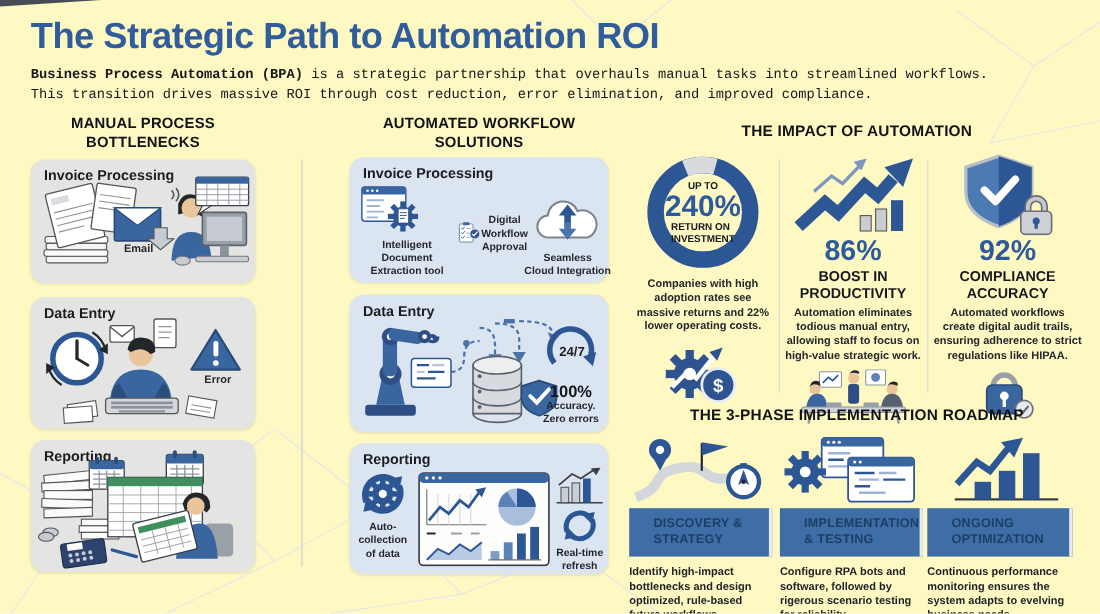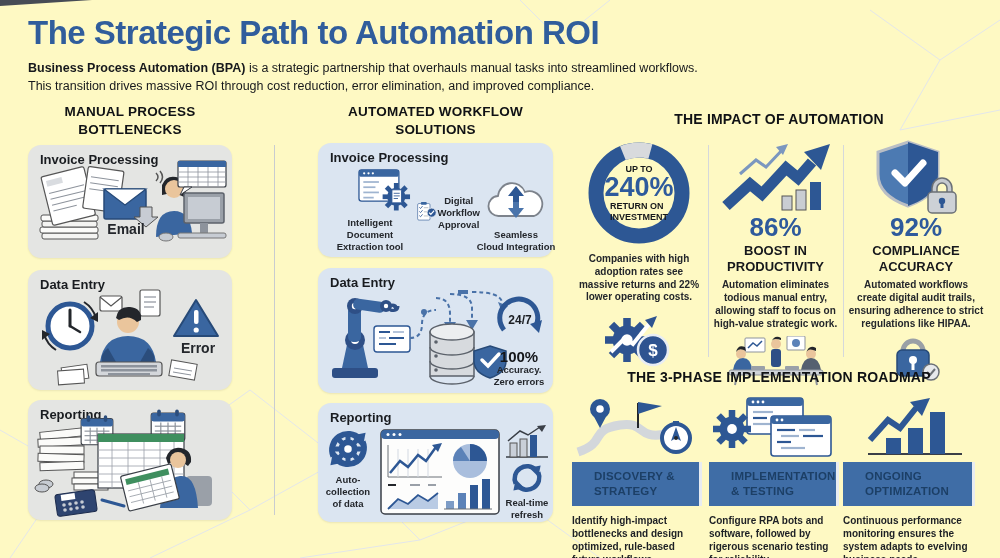--- a/index.html
+++ b/index.html
@@ -2,38 +2,38 @@
 <html><head>
 <meta charset="utf-8">
 <style>
   html,body{margin:0;padding:0;}
   body{font-family:"Liberation Sans",sans-serif;}
   #canvas{position:relative;width:1000px;height:558px;background:#fef9c3;overflow:hidden;color:#1b1e23;}
   .pre{white-space:pre-line;}
 
   
   #title{position:absolute;left:28px;top:14px;font-size:33px;font-weight:800;color:#305d9c;letter-spacing:-0.5px;}
-  #subtitle{position:absolute;left:28px;top:59px;font-size:12.5px;color:#16181c;line-height:1.45;}
+  #subtitle{position:absolute;left:28px;top:59px;font-size:12.5px;color:#16181c;line-height:1.45;font-family:Liberation Mono, monospace;}
   #subtitle .b{font-weight:800;}
 
   
   .colhead{position:absolute;font-size:13.5px;font-weight:800;color:#101215;text-align:center;line-height:1.3;white-space:pre-line;letter-spacing:.2px;}
   #head-manual{left:28px;top:103px;width:204px;}
   #head-auto{left:318px;top:103px;width:235px;text-align:center;}
   #head-impact{left:570px;top:110px;width:418px;font-size:14px;}
   #head-roadmap{left:570px;top:368px;width:418px;font-size:14px;}
 
   
   .card{position:absolute;border-radius:13px;box-shadow:0 1px 2px rgba(0,0,0,.08);}
   .card-gray{background:#e4e5e3;}
   .card-blue{background:#dbe5f1;}
   .card-title{position:absolute;left:12px;top:7px;font-size:13px;font-weight:800;color:#191c20;}
   .ill{position:absolute;left:0;top:0;width:100%;height:100%;}
 
-  .tinylabel{position:absolute;font-size:14px;font-weight:800;color:#23262b;text-align:center;white-space:pre-line;line-height:1.2;}
+  .tinylabel{position:absolute;font-size:10px;font-weight:800;color:#23262b;text-align:center;white-space:pre-line;line-height:1.2;}
 
   
   .sol-label{font-size:9.5px;font-weight:800;color:#23262b;text-align:center;line-height:1.25;}
 
   
   .vdiv{position:absolute;width:1px;background:#c9ccd0;}
   .statdiv{position:absolute;width:1px;background:#d5d8db;}
 
   
   .stat{position:absolute;text-align:center;}
@@ -315,21 +315,21 @@
   </div>
 
   <div class="vdiv" style="left:274px;top:145px;height:370px;"></div>
 
   <div id="head-auto" class="colhead pre">AUTOMATED WORKFLOW
 SOLUTIONS</div>
 
   <div class="card card-blue" style="left:318px;top:143px;width:235px;height:114px;">
     <div class="card-title">Invoice Processing</div>
     <div style="position:absolute;left:6px;top:26px;width:223px;height:84px;display:flex;justify-content:space-between;">
-      <div style="width:92px;display:flex;flex-direction:column;align-items:flex-end;justify-content:flex-end;">
+      <div style="width:92px;display:flex;flex-direction:column;align-items:flex-start;justify-content:flex-end;">
         <svg width="62" height="50" viewBox="0 0 62 50">
           <rect x="1" y="1" width="46" height="36" rx="3" fill="#fff" stroke="#2d5794" stroke-width="1.5"></rect>
           <rect x="1" y="1" width="46" height="8" rx="3" fill="#3a66a0"></rect>
           <circle cx="7" cy="5" r="1.3" fill="#fff"></circle>
             <circle cx="12" cy="5" r="1.3" fill="#fff"></circle>
             <circle cx="17" cy="5" r="1.3" fill="#fff"></circle>
           <g stroke="#9fb4d0" stroke-width="2">
               <line x1="6" y1="15" x2="24" y2="15"></line>
               <line x1="6" y1="21" x2="20" y2="21"></line>
               <line x1="6" y1="27" x2="24" y2="27"></line>

